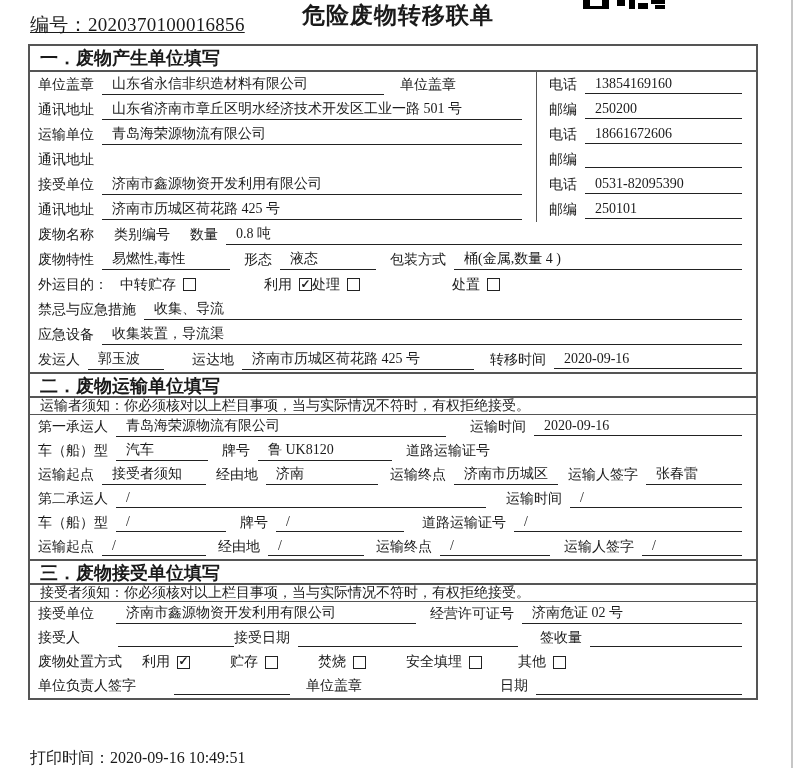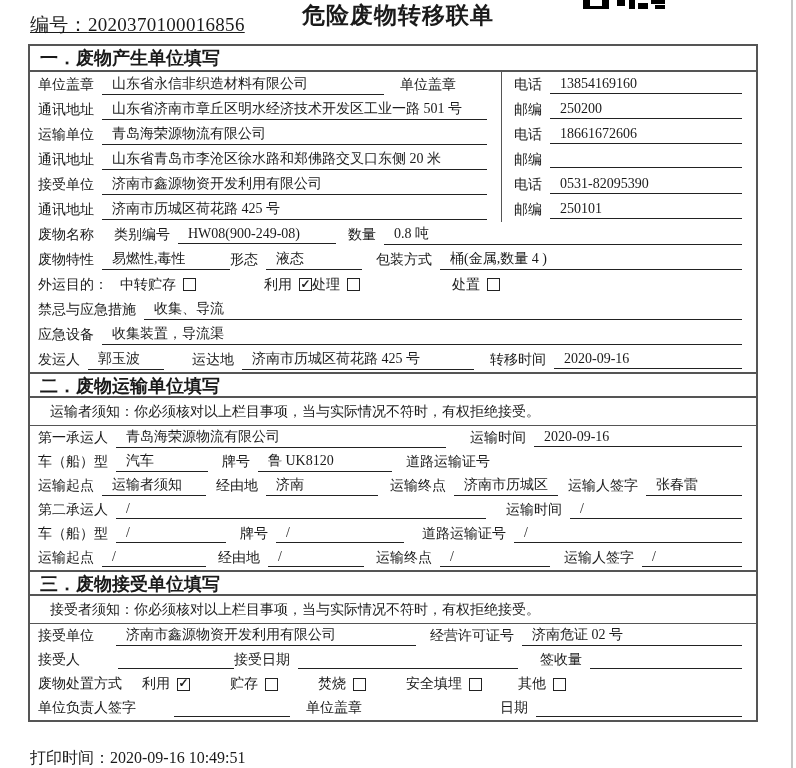--- a/index.html
+++ b/index.html
@@ -9,26 +9,26 @@
   
   .serial { position:absolute; left:30px; top:12px; font-size:19px; letter-spacing:.3px;text-decoration:underline; }
   .doc-title { position:absolute; left:0; right:0; top:0; text-align:center; font-size:23px; font-weight:bold; letter-spacing:1px; }
   .qr-frag { position:absolute; top:0; left:0; width:0; height:0; }
   .qr-frag div { position:absolute; background:#000; }
 
   
   .form-table { position:absolute; left:28px; top:44px; width:730px; border:2px solid #555; background:#fff; }
   .sec-header { height:26px; line-height:24px; font-weight:bold; padding:0 10px; border-bottom:2px solid #555; font-size:18px; }
   .sec2 .sec-header, .sec3 .sec-header { border-top:2px solid #555; }
-  .notice { height:28px; display:flex; align-items:center; padding:0 20px; border-bottom:1px solid #555; }
+  .notice { height:17px; display:flex; align-items:center; padding:0 10px; border-bottom:1px solid #555; }
 
   .row { display:flex; align-items:stretch; height:25px; }
   .row.h24 { height:24px; }
   .left { flex:1; display:flex; align-items:center; padding:0 8px; min-width:0; }
-  .rcol { width:255px; border-left:1px solid #555; display:flex; align-items:center; padding:0 8px 0 12px; }
+  .rcol { width:220px; border-left:1px solid #555; display:flex; align-items:center; padding:0 8px 0 12px; }
   .lbl { white-space:nowrap; margin-right:8px; }
   .ul { border-bottom:1px solid #222; padding:0 6px 1px 10px; white-space:nowrap; overflow:hidden; min-height:17px; }
   .fill { flex:1; margin-right:6px; }
 
   .opt { display:inline-flex; align-items:center; white-space:nowrap;text-align:center; }
   .optlbl { margin-right:7px; }
   .box { width:13px; height:13px; border:1px solid #222; display:inline-flex; align-items:center; justify-content:center; font-size:12px; line-height:1; background:#fff; }
   .box[data-checked="true"]::before { content:"✓"; font-weight:bold; transform:translateY(-1px); }
 
   .print-time { position:absolute; left:30px; top:748px; font-size:16px; }
@@ -88,21 +88,20 @@
       </div>
       <div class="rcol">
         <span class="lbl">电话</span>
         <span class="ul fill">18661672606</span>
       </div>
     </div>
 
     <div class="row">
       <div class="left">
         <span class="lbl">通讯地址</span>
-        <span class="ul fill">山东省青岛市李沧区徐水路和郑佛路交叉口东侧 20 米</span>
       </div>
       <div class="rcol">
         <span class="lbl">邮编</span>
         <span class="ul fill"></span>
       </div>
     </div>
 
     <div class="row">
       <div class="left">
         <span class="lbl">接受单位</span>
@@ -122,31 +121,30 @@
       <div class="rcol">
         <span class="lbl">邮编</span>
         <span class="ul fill">250101</span>
       </div>
     </div>
 
     <div class="row">
       <div class="left">
         <span class="lbl">废物名称</span>
         <span class="lbl" style="margin-left:12px">类别编号</span>
-        <span class="ul" style="width:158px">HW08(900-249-08)</span>
         <span class="lbl" style="margin-left:12px">数量</span>
         <span class="ul fill">0.8 吨</span>
       </div>
     </div>
 
     <div class="row">
       <div class="left">
         <span class="lbl">废物特性</span>
         <span class="ul" style="width:128px">易燃性,毒性</span>
-        <span class="lbl" style="">形态</span>
+        <span class="lbl" style="margin-left:14px">形态</span>
         <span class="ul" style="width:96px">液态</span>
         <span class="lbl" style="margin-left:14px">包装方式</span>
         <span class="ul fill">桶(金属,数量  4 )</span>
       </div>
     </div>
 
     <div class="row">
       <div class="left">
         <span class="lbl">外运目的：</span>
         <span class="opt" style="margin-left:4px">
@@ -214,21 +212,21 @@
         <span class="ul" style="width:92px">汽车</span>
         <span class="lbl" style="margin-left:14px">牌号</span>
         <span class="ul" style="width:134px">鲁 UK8120</span>
         <span class="lbl" style="margin-left:14px">道路运输证号</span>
       </div>
     </div>
 
     <div class="row h24">
       <div class="left">
         <span class="lbl">运输起点</span>
-        <span class="ul" style="width:104px">运输者须知</span>
+        <span class="ul" style="width:104px">接受者须知</span>
         <span class="lbl" style="margin-left:10px">经由地</span>
         <span class="ul" style="width:112px">济南</span>
         <span class="lbl" style="margin-left:12px">运输终点</span>
         <span class="ul" style="width:104px">济南市历城区</span>
         <span class="lbl" style="margin-left:10px">运输人签字</span>
         <span class="ul fill">张春雷</span>
       </div>
     </div>
 
     <div class="row h24">

